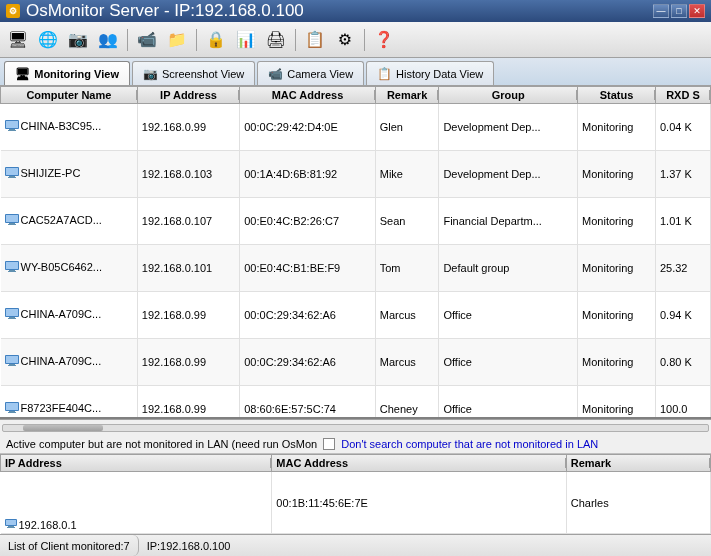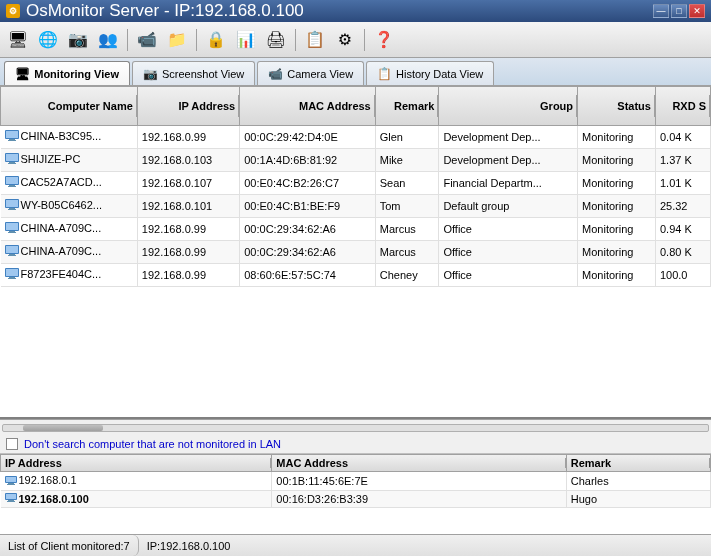--- a/index.html
+++ b/index.html
@@ -142,22 +142,22 @@
     table {
       width: 100%;
       border-collapse: collapse;
       font-size: 11px;
     }
     thead tr {
       background: linear-gradient(to bottom, #f0f0f0, #d8d8d8);
     }
     thead th {
       border: 1px solid #a0a0a0;
-      padding: 13px 4px;
-      text-align: right;
+      padding: 2px 4px;
+      text-align: center;
       font-weight: bold;
       white-space: nowrap;
       position: relative;
     }
     thead th::after {
       content: '';
       position: absolute;
       right: 0;
       top: 20%;
       height: 60%;
@@ -165,21 +165,21 @@
       background: #a0a0a0;
     }
     tbody tr {
       border-bottom: 1px solid #e0e0e0;
     }
     tbody tr:nth-child(even) {
       background: #f8f8f8;
     }
     tbody td {
       border-right: 1px solid #e0e0e0;
-      padding: 4px 4px;
+      padding: 16px 4px;
       white-space: nowrap;
       overflow: hidden;
       max-width: 140px;
       text-overflow: ellipsis;
     }
 
     
     .h-scrollbar {
       height: 16px;
       background: #f0f0f0;
@@ -486,36 +486,37 @@
   </div>
 
   <div class="h-scrollbar">
     <div class="scrollbar-track">
       <div class="scrollbar-thumb"></div>
     </div>
   </div>
 
   <div class="bottom-section">
     <div class="bottom-notice">
+      <span>Active computer but are not monitored in LAN (need run OsMon</span>
       <div class="notice-checkbox"></div>
       <a class="notice-link" href="#">Don't search computer that are not monitored in LAN</a>
     </div>
     <div class="bottom-table-container">
       <table class="bottom-table">
         <thead>
           <tr>
             <th>IP Address</th>
             <th>MAC Address</th>
             <th>Remark</th>
           </tr>
         </thead>
         <tbody id="bottom-tbody">
         <tr>
     <td>
-      <span style="display:inline-flex;align-items:flex-end;gap:2px;">
+      <span style="display:inline-flex;align-items:flex-start;gap:2px;margin-top:45px;">
         <svg width="12" height="10" viewBox="0 0 12 10">
           <rect x="0" y="0" width="12" height="7" rx="1" fill="#4080c0"></rect>
           <rect x="1" y="1" width="10" height="5" fill="#a0c8f0"></rect>
           <rect x="3" y="7" width="6" height="1" fill="#6090b0"></rect>
           <rect x="2" y="8" width="8" height="1" fill="#6090b0"></rect>
         </svg>
         192.168.0.1
       </span>
     </td>
     <td>00:1B:11:45:6E:7E</td>

